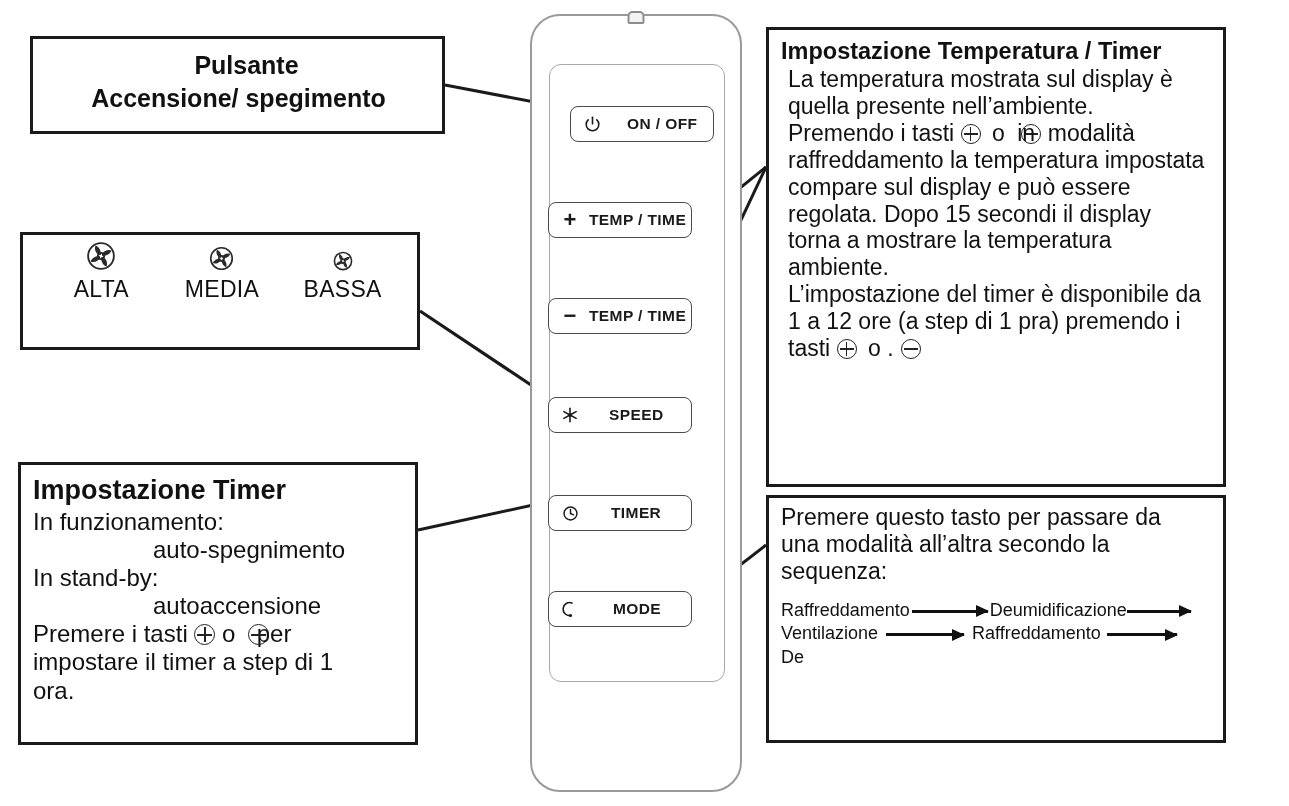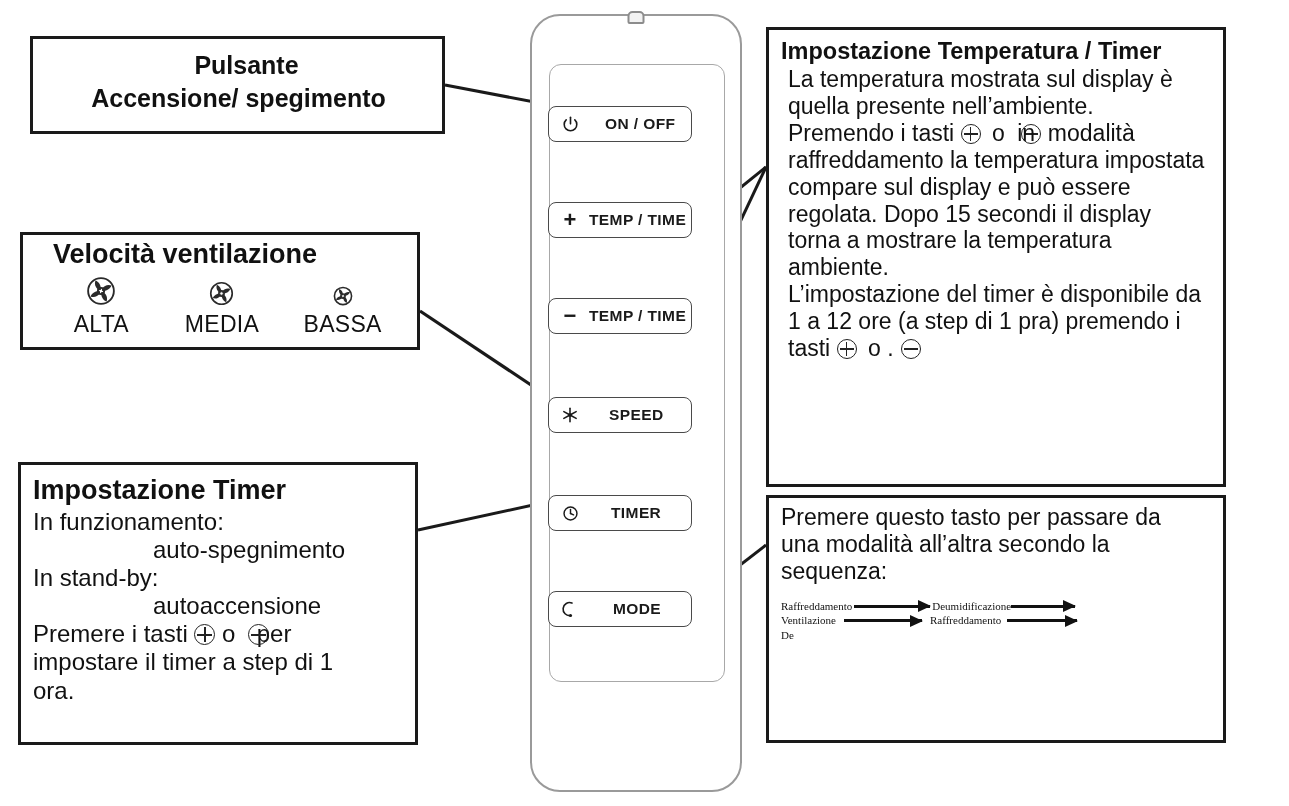--- a/index.html
+++ b/index.html
@@ -94,23 +94,22 @@
 
   
   #box-mode {
     left: 766px; top: 495px; width: 460px; height: 248px;
   }
   #box-mode .ctitle { font-size: 23.5px; margin: 2px 0 1px 0; }
   #box-mode .cbody { font-size: 23px; }
 
   .seq {
     margin-top: 14px;
-    font-size: 11px;
+    font-size: 18px;
     line-height: 1.32;
-    font-family: Liberation Serif, serif;
   }
   .seq-row {
     display: flex;
     align-items: center;
     white-space: nowrap;
   }
   .seq-lbl { display: inline-block; }
   .arrow {
     display: inline-block;
     position: relative;
@@ -202,21 +201,21 @@
     flex: none;
     margin-left: 4px;
   }
   .btn .blabel {
     font-size: 15.5px;
     font-weight: bold;
     letter-spacing: 0.4px;
     white-space: nowrap;
     color: #1a1a1a;
   }
-  .btn.onoff  { top: 90px; }
+  .btn.onoff  { top: 90px; margin-left: 22px; }
   .btn.tplus  { top: 186px; }
   .btn.tminus { top: 282px; }
   .btn.speed  { top: 381px; }
   .btn.timer  { top: 479px; }
   .btn.mode   { top: 575px; }
 
   .btn.onoff  .blabel { margin-left: 18px; }
   .btn.tplus  .blabel { margin-left: 2px; }
   .btn.tminus .blabel { margin-left: 2px; }
   .btn.speed  .blabel { margin-left: 22px; }
@@ -321,21 +320,20 @@
   </div>
 
   <div class="callout" id="box-power">
     <div class="inner">
       <div class="ctitle">Pulsante</div>
       <div class="l2">Accensione/ spegimento</div>
     </div>
   </div>
 
   <div class="callout" id="box-fan">
-    <div class="ctitle">Velocità ventilazione</div>
     <div class="fan-row">
 
       <div class="fan-cell">
         <span class="fanglyph">
           <svg width="30" height="30" viewBox="0 0 24 24">
             <circle cx="12" cy="12" r="10.3" fill="none" stroke="#2a2a2a" stroke-width="1.5"></circle>
             <g fill="#2a2a2a">
               <path d="M12 11 C12 7.6 10.4 4.6 7.6 3.6 C6.6 6.0 7.2 9.4 10.4 11.3 Z"></path>
               <path d="M13 12 C16.4 12 19.4 10.4 20.4 7.6 C18.0 6.6 14.6 7.2 12.7 10.4 Z"></path>
               <path d="M12 13 C12 16.4 13.6 19.4 16.4 20.4 C17.4 18.0 16.8 14.6 13.6 12.7 Z"></path>

